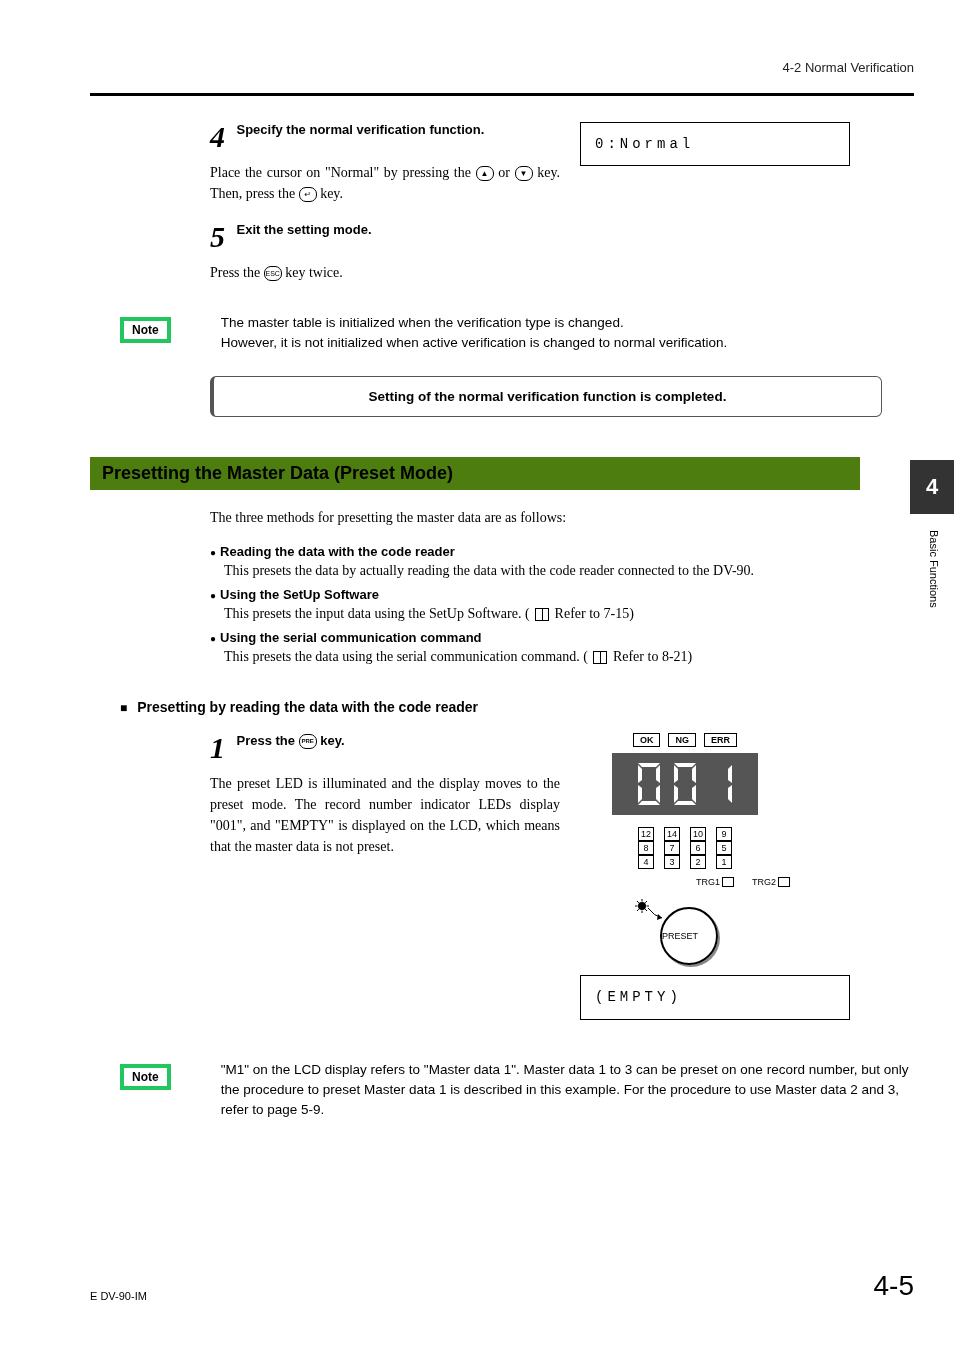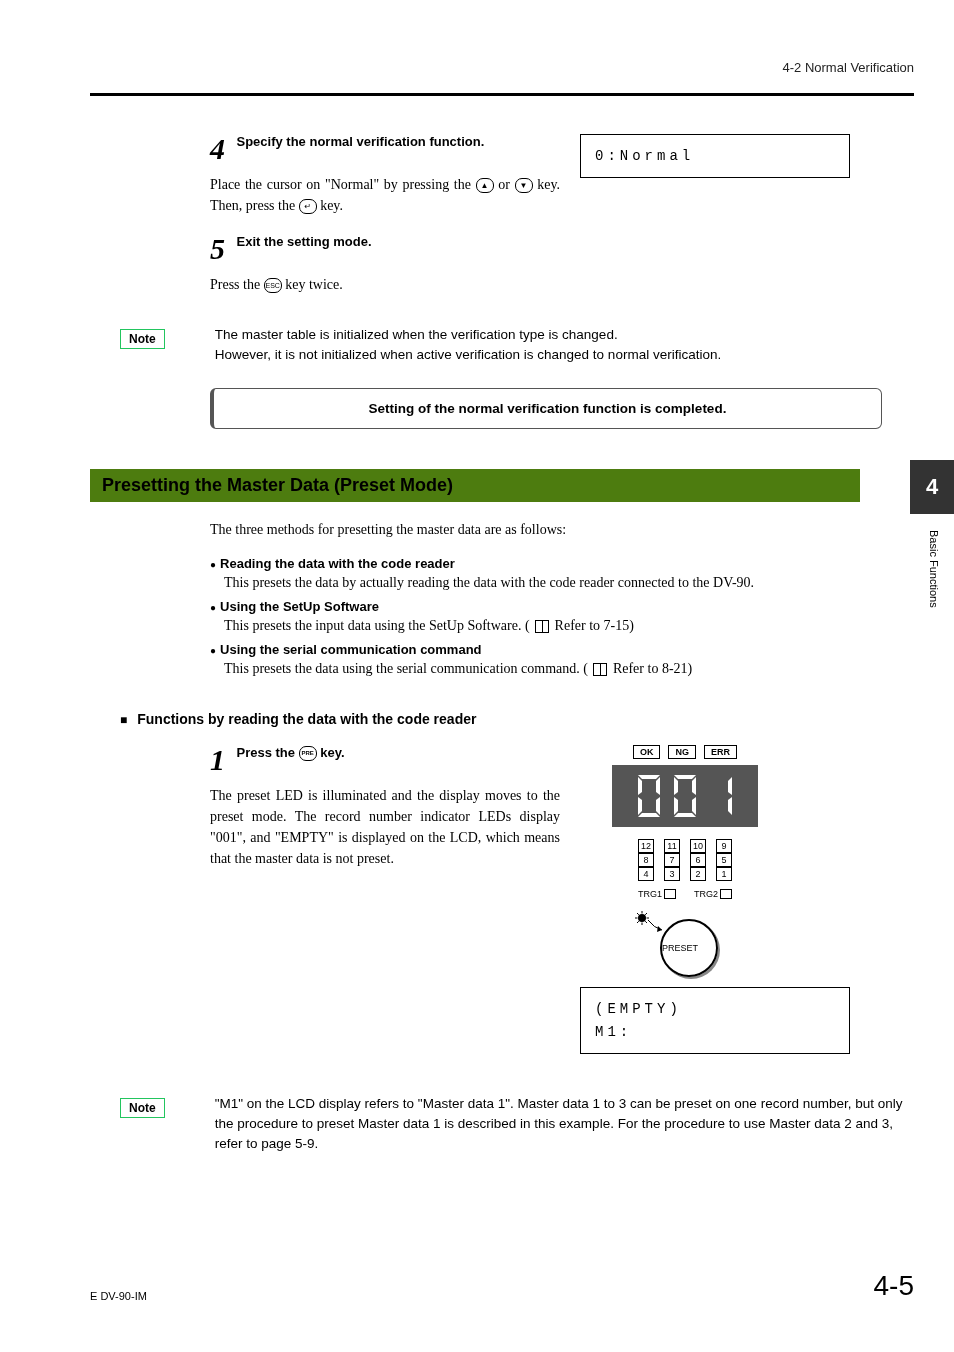--- a/index.html
+++ b/index.html
@@ -24,21 +24,21 @@
     margin-bottom: 18px;
     font-family: Arial, sans-serif;
     color: #222;
   }
   .hr-thick {
     border: none;
     border-top: 3px solid #000;
     margin: 0;
   }
   .content {
-    padding-top: 38px;
+    padding-top: 26px;
   }
   .step-row {
     display: flex;
     align-items: flex-start;
     margin-left: 120px;
     margin-bottom: 18px;
   }
   .step-left {
     width: 350px;
     padding-right: 20px;
@@ -88,21 +88,21 @@
     font-family: Arial, sans-serif;
   }
   .note-row {
     display: flex;
     align-items: flex-start;
     margin-left: 30px;
     margin-top: 30px;
     margin-bottom: 22px;
   }
   .note-label {
-    border: 1px solid #22c55e;
+    border: 4px solid #22c55e;
     font-family: Arial, sans-serif;
     font-size: 12px;
     padding: 2px 8px;
     font-weight: bold;
     margin-right: 50px;
     margin-top: 4px;
   }
   .note-text {
     font-family: Arial, sans-serif;
     font-size: 13.5px;
@@ -236,21 +236,21 @@
   }
   .num-cell {
     border: 1px solid #000;
     width: 14px;
     height: 12px;
     text-align: center;
     line-height: 12px;
   }
   .trg-row {
     display: flex;
-    justify-content: center;
+    justify-content: flex-end;
     gap: 18px;
     font-family: Arial, sans-serif;
     font-size: 9px;
   }
   .trg-box {
     display: inline-block;
     width: 10px;
     height: 8px;
     border: 1px solid #000;
     vertical-align: middle;
@@ -401,21 +401,21 @@
       </div>
 
       <div class="bullet-head bullet-dot">Using the serial communication command</div>
       <div class="bullet-body">
         <span>This presets the data using the serial communication command. ( </span>
         <span class="book-icon"></span>
         <span> Refer to 8-21)</span>
       </div>
     </div>
 
-    <div class="subhead">Functions by reading the data with the code reader</div>
+    <div class="subhead">Presetting by reading the data with the code reader</div>
 
     <div class="step-row" style="align-items:flex-start;">
       <div class="step-left">
         <span class="step-num">1</span>
         <span class="step-title">
           <span>Press the </span>
           <span class="key-icon" style="font-size:6px;">PRE</span>
           <span> key.</span>
         </span>
         <div class="step-body">The preset LED is illuminated and the display moves to the preset mode. The record number indicator LEDs display "001", and "EMPTY" is displayed on the LCD, which means that the master data is not preset.</div>
@@ -445,21 +445,21 @@
             <polygon points="4,4 4,22 8,19 8,8" fill="#fff"></polygon>
           </svg>
           <svg class="seg-digit" viewBox="0 0 30 46">
             <polygon points="26,4 26,22 22,19 22,8" fill="#fff"></polygon>
             <polygon points="26,24 26,42 22,38 22,27" fill="#fff"></polygon>
           </svg>
         </div>
         <div class="num-grid">
           <div class="num-row">
             <span class="num-cell">12</span>
-            <span class="num-cell">11</span>
+            <span class="num-cell">14</span>
             <span class="num-cell">10</span>
             <span class="num-cell">9</span>
           </div>
           <div class="num-row">
             <span class="num-cell">8</span>
             <span class="num-cell">7</span>
             <span class="num-cell">6</span>
             <span class="num-cell">5</span>
           </div>
           <div class="num-row">
@@ -486,21 +486,20 @@
             <line x1="10.2" y1="3.8" x2="12" y2="2" stroke="#000"></line>
           </svg>
           <svg class="preset-arrow" viewBox="0 0 18 14">
             <path d="M0 0 Q 6 8 14 10" stroke="#000" fill="none"></path>
             <polygon points="14,10 10,6 9,12" fill="#000"></polygon>
           </svg>
           <div class="preset-circle">PRESET</div>
         </div>
         <div class="lcd-box2">
           <div>(EMPTY)</div>
-          <div>M1:</div>
         </div>
       </div>
     </div>
 
     <div class="note-row" style="margin-top:40px;">
       <div class="note-label">Note</div>
       <div class="note-text">"M1" on the LCD display refers to "Master data 1". Master data 1 to 3 can be preset on one record number, but only the procedure to preset Master data 1 is described in this example. For the procedure to use Master data 2 and 3, refer to page 5-9.</div>
     </div>
 
   </div>

